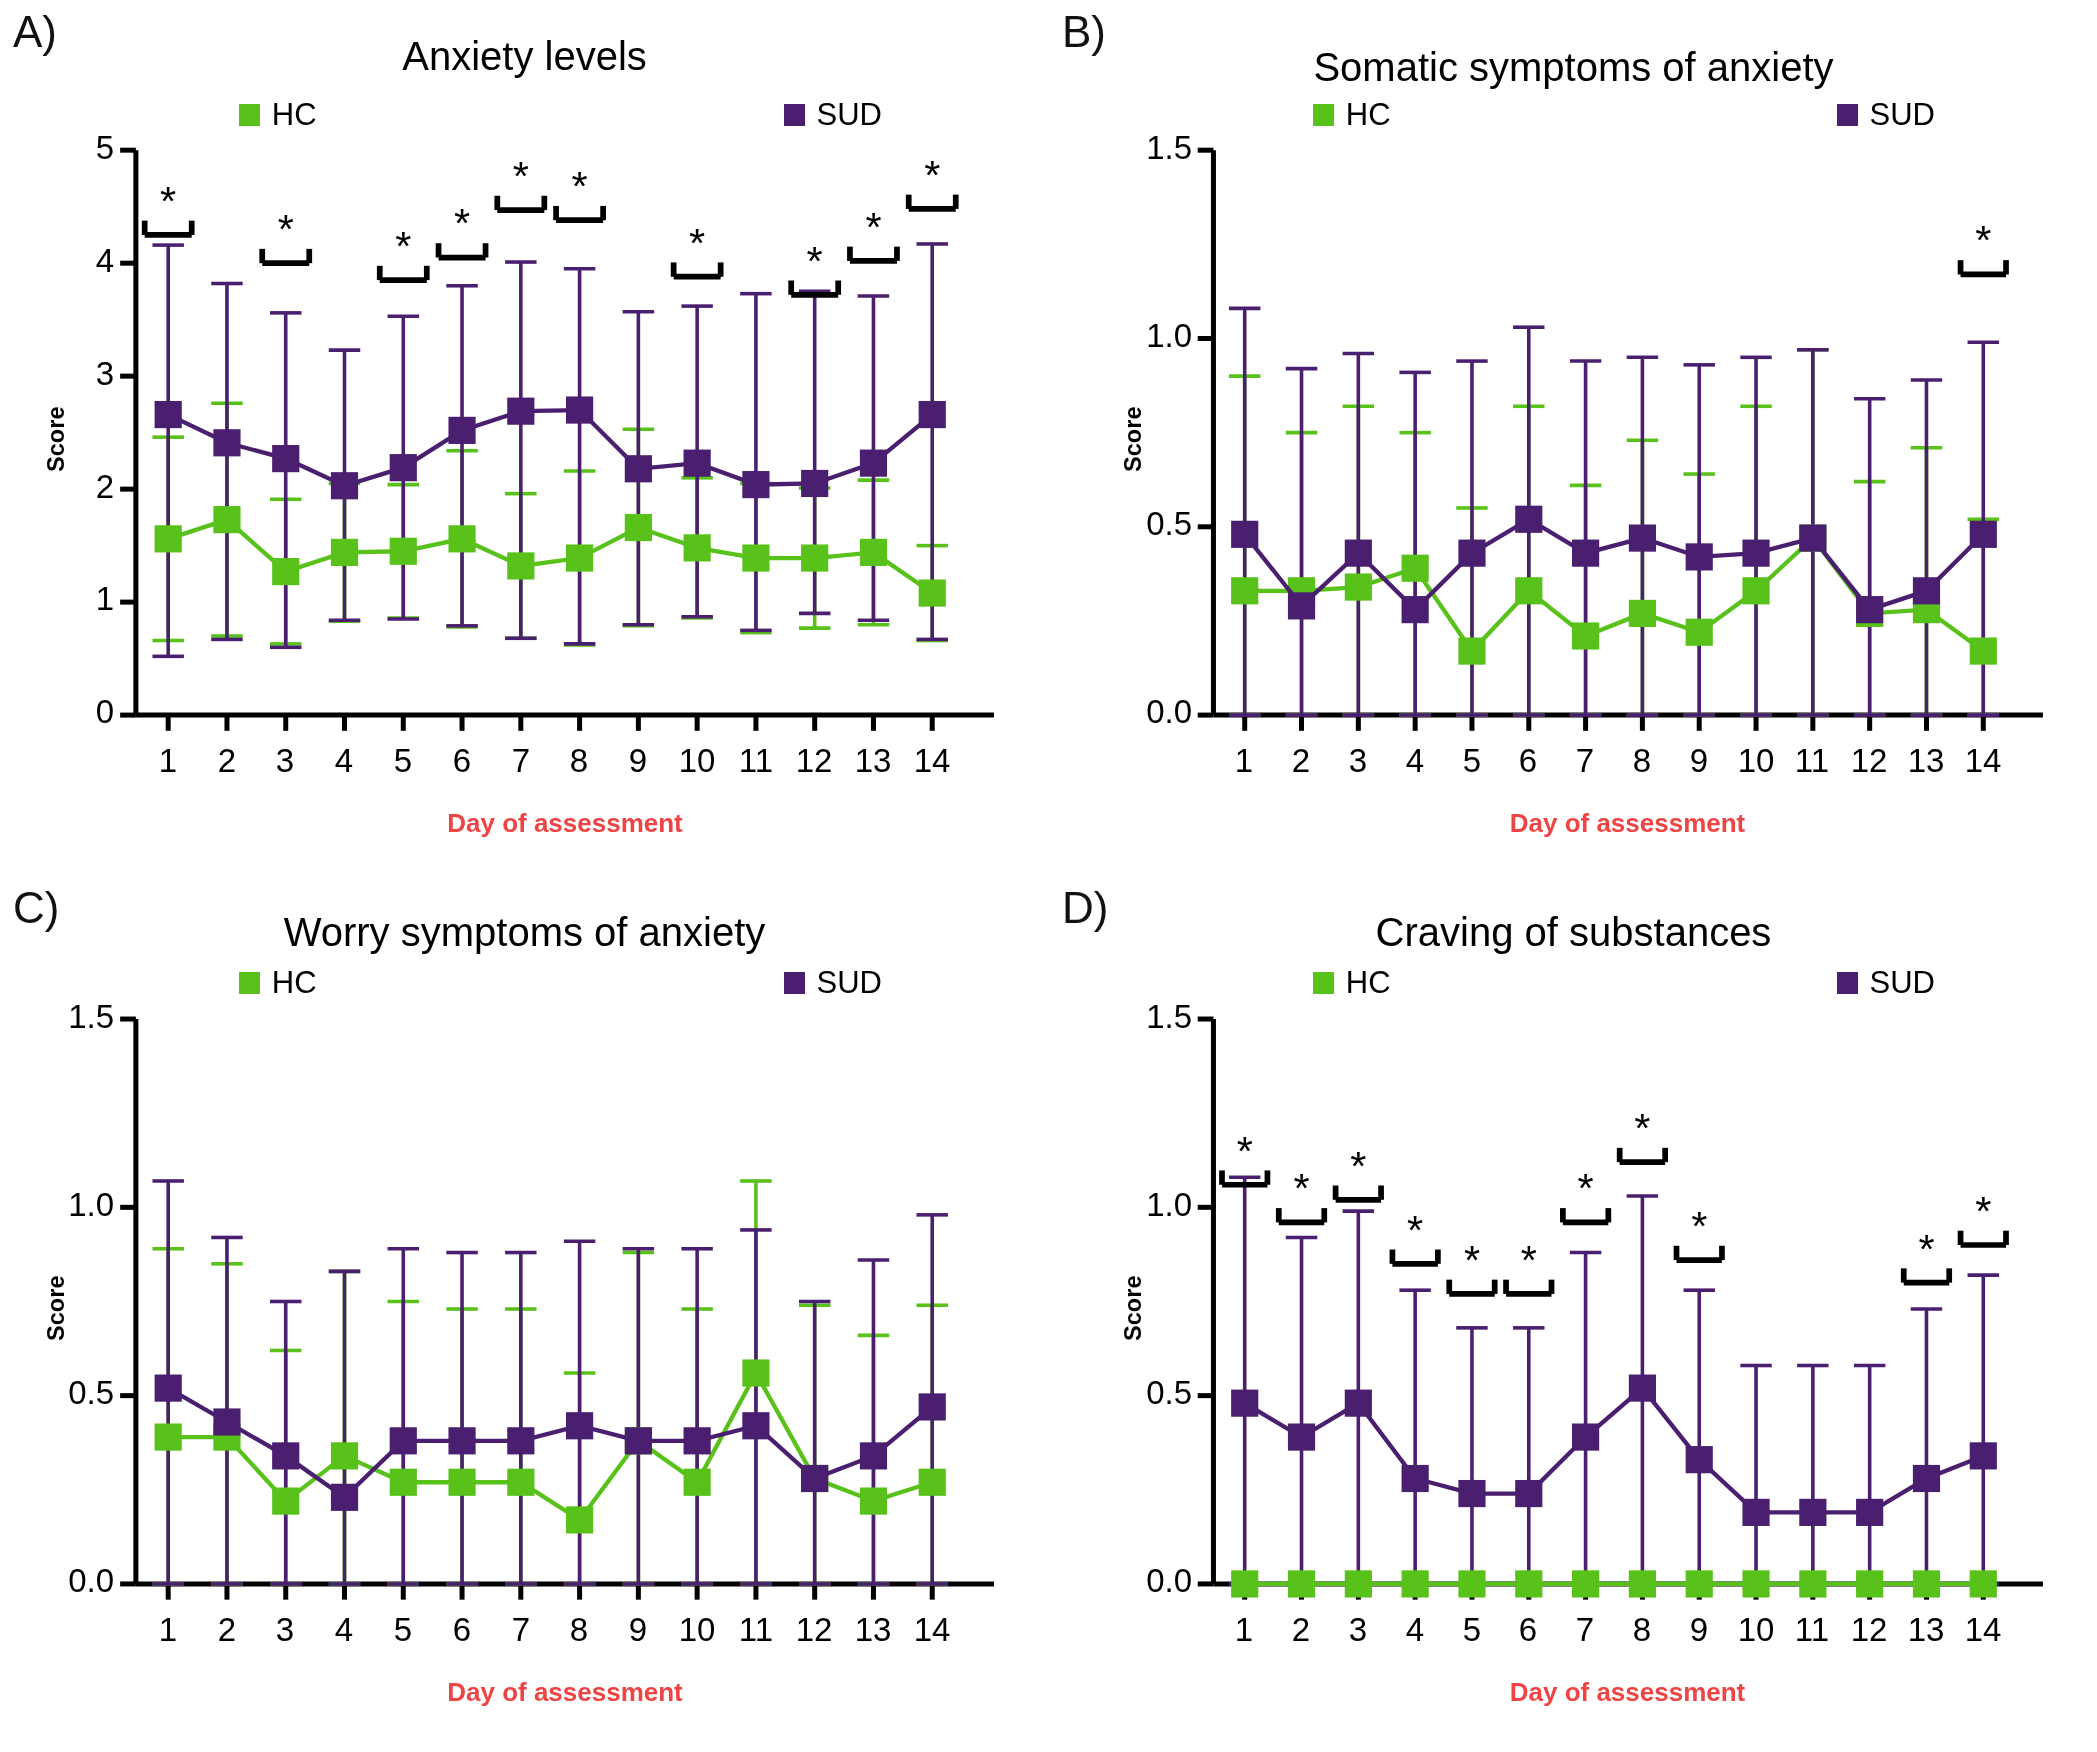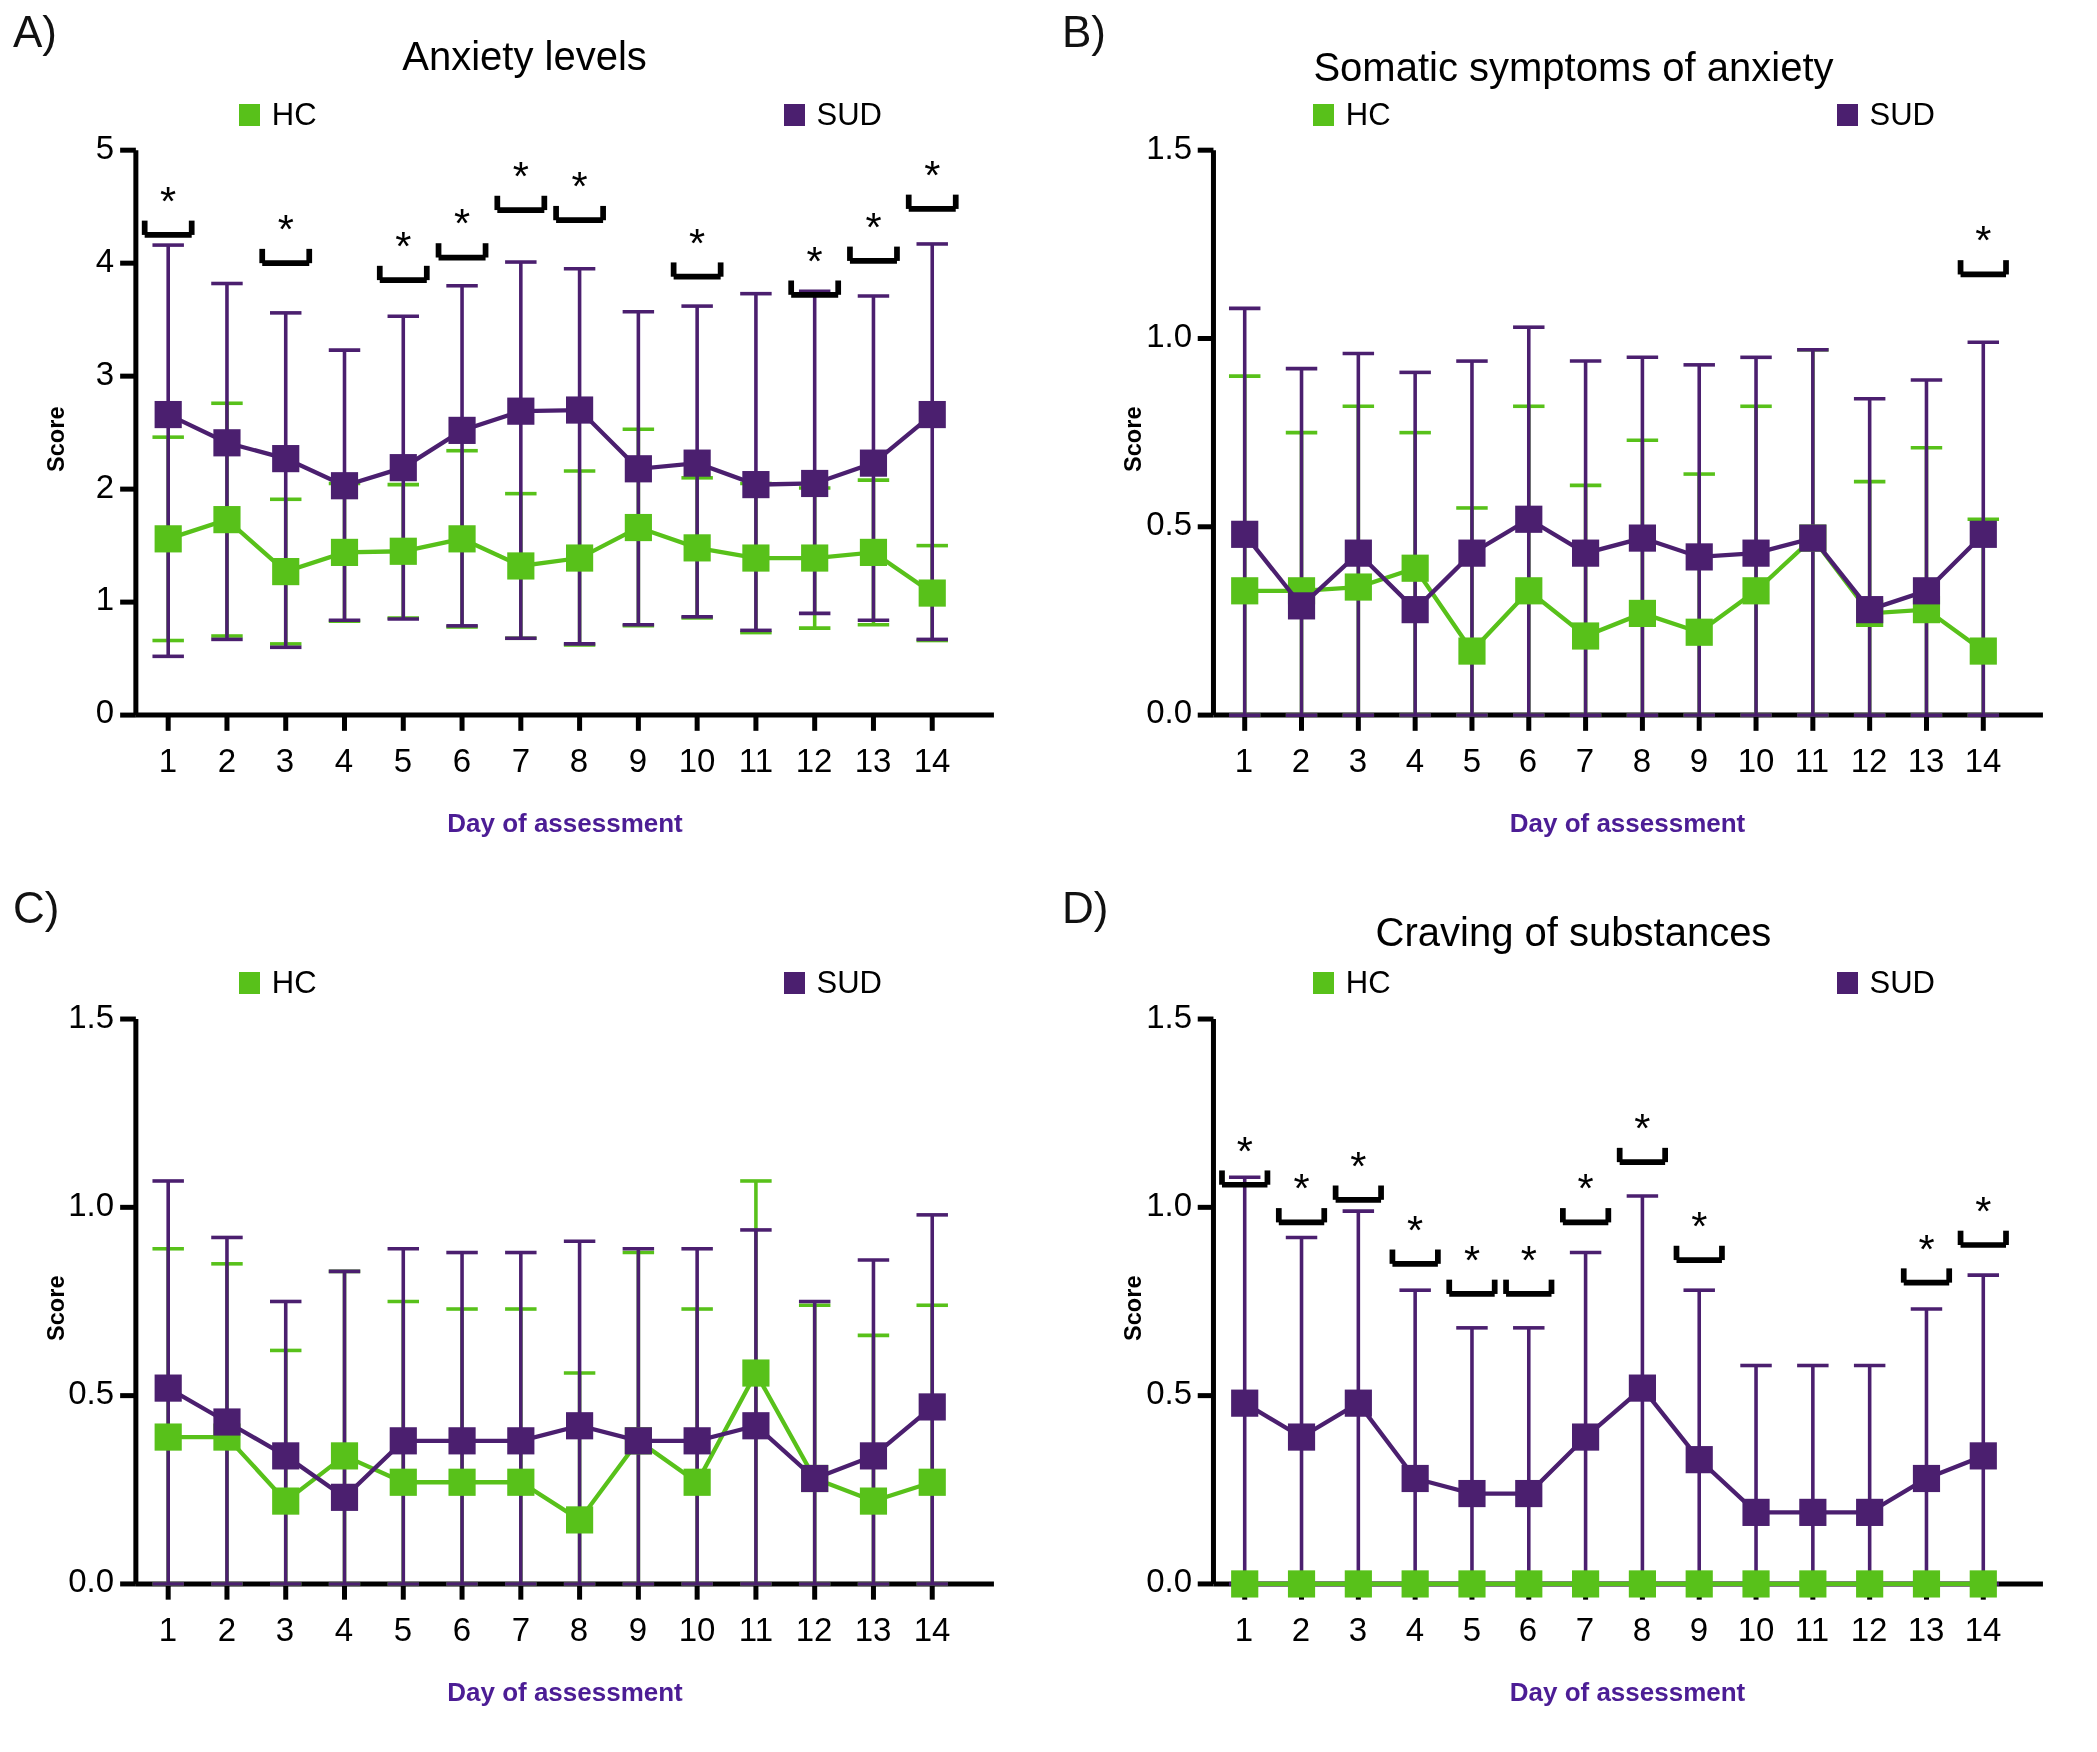--- a/index.html
+++ b/index.html
@@ -41,21 +41,21 @@
     font-weight: bold;
     color: #000;
     transform: rotate(-90deg);
     transform-origin: left top;
     white-space: nowrap;
   }
   .xlabel {
     position: absolute;
     font-size: 26px;
     font-weight: bold;
-    color: #4c1d95;
+    color: #ef4444;
     text-align: center;
     width: 100%;
   }
   .tick-label-y {
     position: absolute;
     font-size: 33px;
     color: #000;
     text-align: right;
     white-space: nowrap;
   }
@@ -527,20 +527,21 @@
         <rect x="1208.123287671233" y="807.2" width="38" height="38" fill="#4b1f6f"></rect>
         <rect x="1287.5753424657535" y="728.2" width="38" height="38" fill="#4b1f6f"></rect>
         <line x1="1274.7945205479452" y1="383.80000000000007" x2="1338.3561643835617" y2="383.80000000000007" stroke="#000" stroke-width="8"></line>
         <line x1="1274.7945205479452" y1="383.80000000000007" x2="1274.7945205479452" y2="363.80000000000007" stroke="#000" stroke-width="8"></line>
         <line x1="1338.3561643835617" y1="383.80000000000007" x2="1338.3561643835617" y2="363.80000000000007" stroke="#000" stroke-width="8"></line>
         <text x="1306.5753424657535" y="355.80000000000007" text-anchor="middle" font-size="58" font-family="&quot;Liberation Sans&quot;, sans-serif" fill="#000">*</text>
       </svg>
     </div>
     <div class="panel" style="left: 0px; top: 876px;">
       <div class="panel-letter" style="left: 13px; top: 7.1px;">C)</div>
+      <div class="panel-title" style="top: 34px; left: 43px; width: 963px;">Worry symptoms of anxiety</div>
       <div class="legend" style="left: 239px; top: 89px; width: 643px;">
         <div class="legend-item" style="display: flex; align-items: center; gap: 11.4px;">
           <span class="legend-swatch" style="background: rgb(88, 193, 26);"></span>
           <span class="legend-label">HC</span>
         </div>
         <div style="flex: 1 1 0%;"></div>
         <div class="legend-item" style="display: flex; align-items: center; gap: 11.4px;">
           <span class="legend-swatch" style="background: rgb(75, 31, 111);"></span>
           <span class="legend-label">SUD</span>
         </div>

